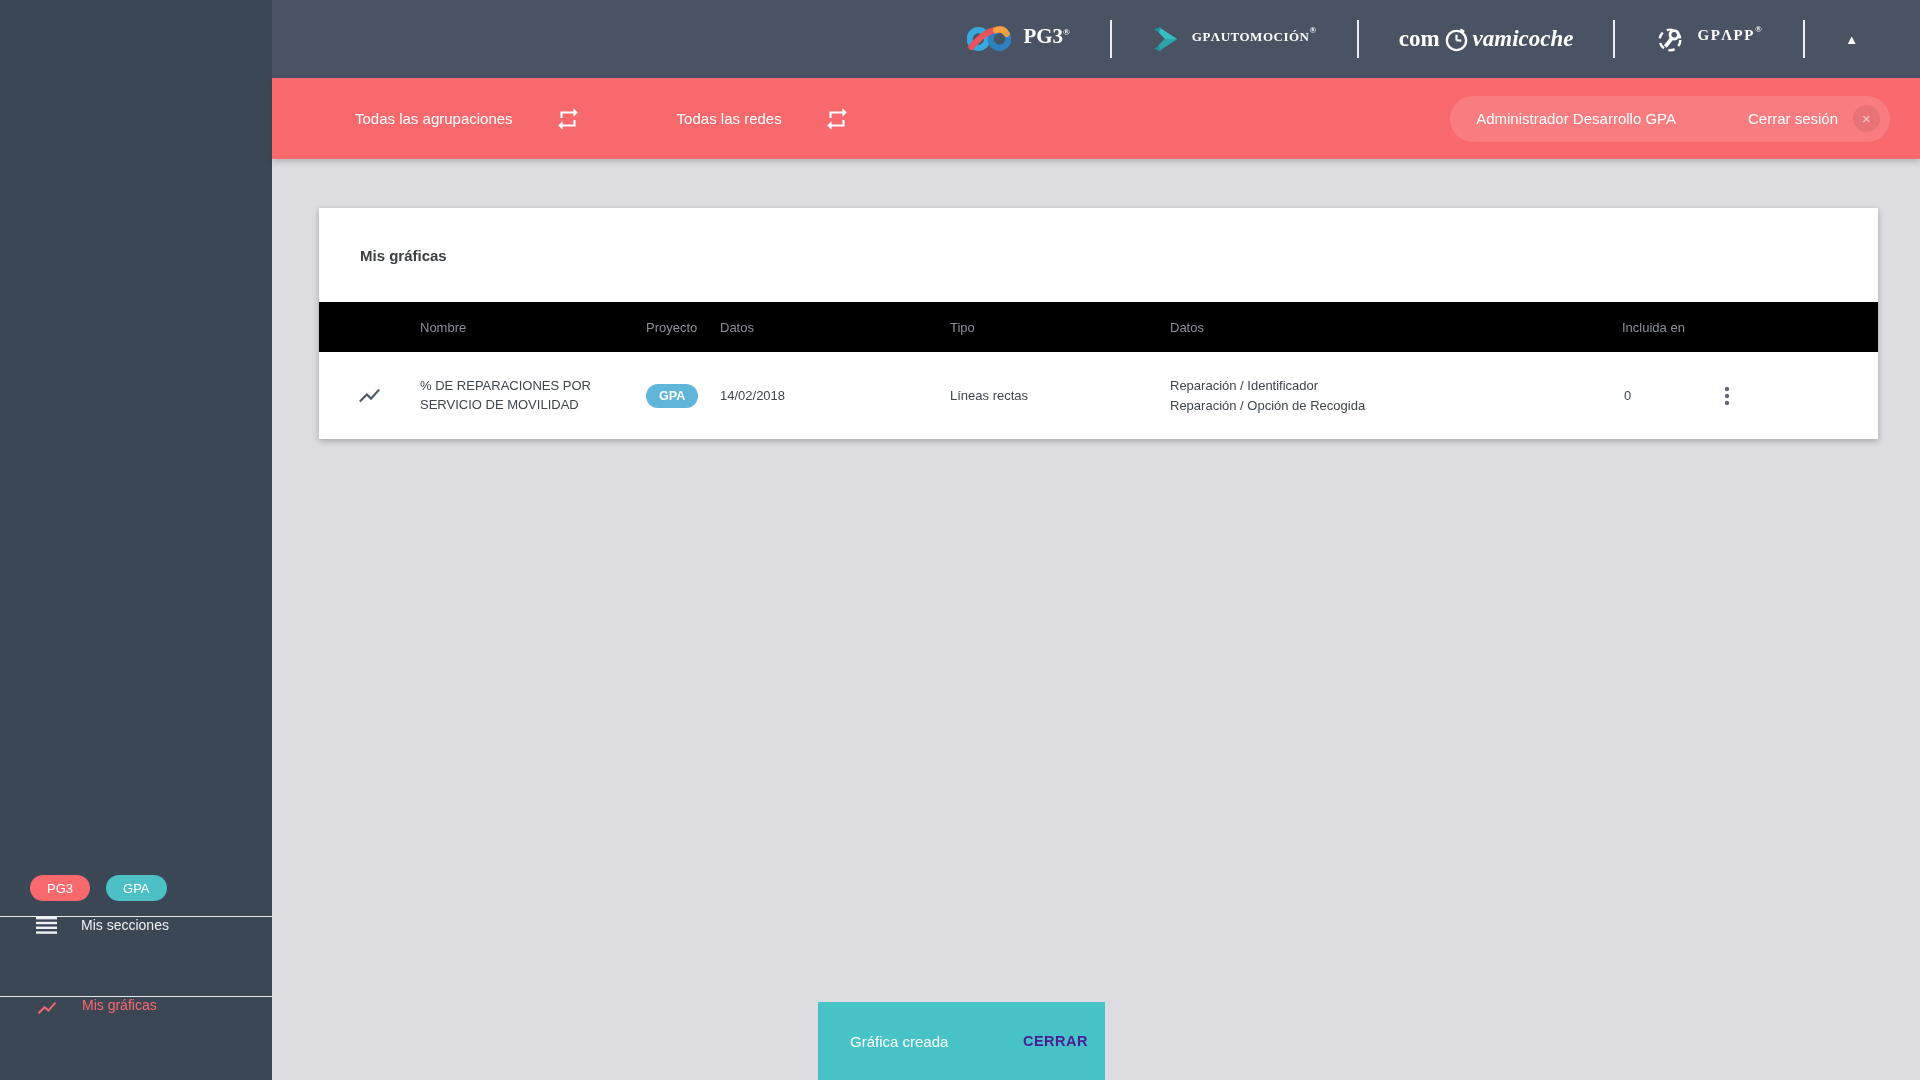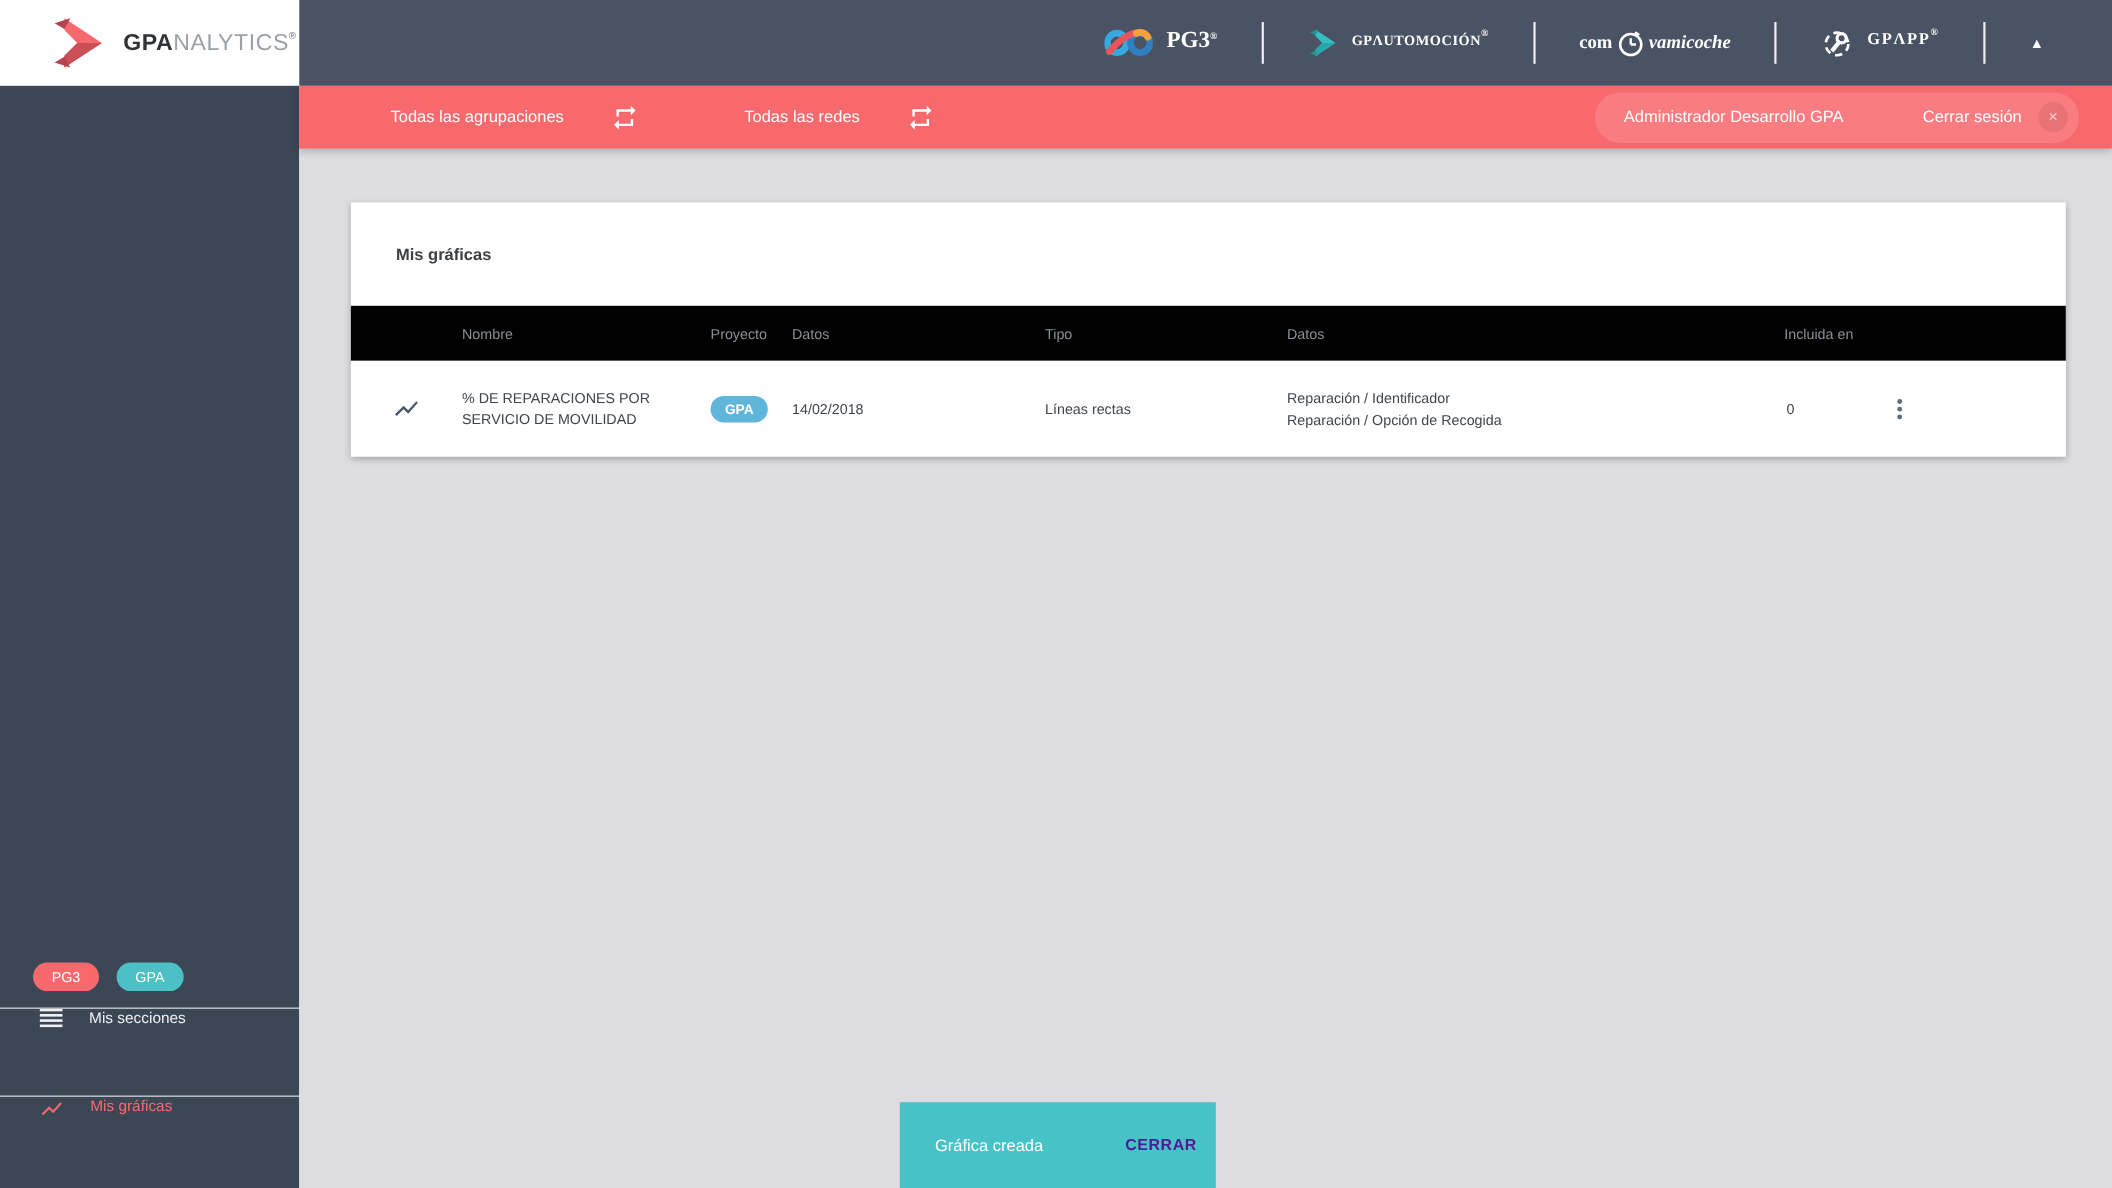--- a/index.html
+++ b/index.html
@@ -46,30 +46,30 @@
 
   
   .topbar {
     height: 78px; background: #4a5363; flex-shrink: 0;
     display: flex; align-items: center; justify-content: flex-end;
     padding-right: 62px; color: #fff;
   }
   .brand { display: flex; align-items: flex-start; gap: 12px; white-space: nowrap; font-family: Liberation Serif, serif; }
   .brand-pg3-label { font-size: 21px; font-weight: bold; }
   .brand-auto-label { font-size: 13px; font-weight: bold; letter-spacing: .5px; }
-  .brand-com-label { font-size: 17px; font-weight: bold; display:flex; align-items:center; gap:4px; }
+  .brand-com-label { font-size: 23px; font-weight: bold; display:flex; align-items:center; gap:4px; }
   .brand-com-suffix { font-style: italic; }
   .brand-gpapp-label { font-size: 15px; font-weight: bold; letter-spacing: 1.5px; }
   .reg-sup { font-size: 9px; vertical-align: 8px; }
   .vdiv { width: 2px; height: 38px; background: rgba(255,255,255,.9); margin: 0 40px; }
   .collapse-btn { background:none; border:none; color:#fff; font-size: 13px; cursor:pointer; }
 
   
   .filter-bar {
-    height: 57px; background: #f8696e; flex-shrink: 0;
+    height: 81px; background: #f8696e; flex-shrink: 0;
     display: flex; align-items: center;
     padding: 0 30px 0 83px;
     box-shadow: 0 3px 6px rgba(0,0,0,.18);
     position: relative; z-index: 3;
     color: #fff;
   }
   .filter-group { display: flex; align-items: center; gap: 42px; font-size: 15px; cursor: pointer; }
   .filter-group + .filter-group { margin-left: 96px; }
   .user-pill {
     margin-left: auto;
@@ -135,29 +135,20 @@
   }
   .toast-action {
     background: none; border: none; color: #4c1d95; font-weight: bold;
     font-size: 14.5px; letter-spacing: .5px; font-family: inherit; cursor: pointer;
   }
 </style>
 </head>
 <body>
 
 <aside class="sidebar">
-  <div class="logo-box">
-    <svg width="52" height="54" viewBox="0 0 58 54">
-      <polygon points="14,2 52,27 14,52 14,40 27,27 14,14" fill="#f8696e"></polygon>
-      <polygon points="27,27 52,27 14,52 14,40" fill="#ca4f56"></polygon>
-      <polygon points="4,7 20,2 14,13" fill="#b2454c"></polygon>
-      <polygon points="4,47 20,52 14,41" fill="#b2454c"></polygon>
-    </svg>
-    <div class="logo-text"><span class="logo-bold">GPA</span><span class="logo-light">NALYTICS</span><span class="logo-reg">®</span></div>
-  </div>
 
   <div class="sidebar-bottom">
     <div class="badge-row">
       <span class="badge badge-pg3">PG3</span>
       <span class="badge badge-gpa">GPA</span>
     </div>
     <div class="side-item">
       <svg width="21" height="17" viewBox="0 0 21 17">
         <rect x="0" y="0" width="21" height="2.4" fill="#eef0f2"></rect>
         <rect x="0" y="4.8" width="21" height="2.4" fill="#eef0f2"></rect>

